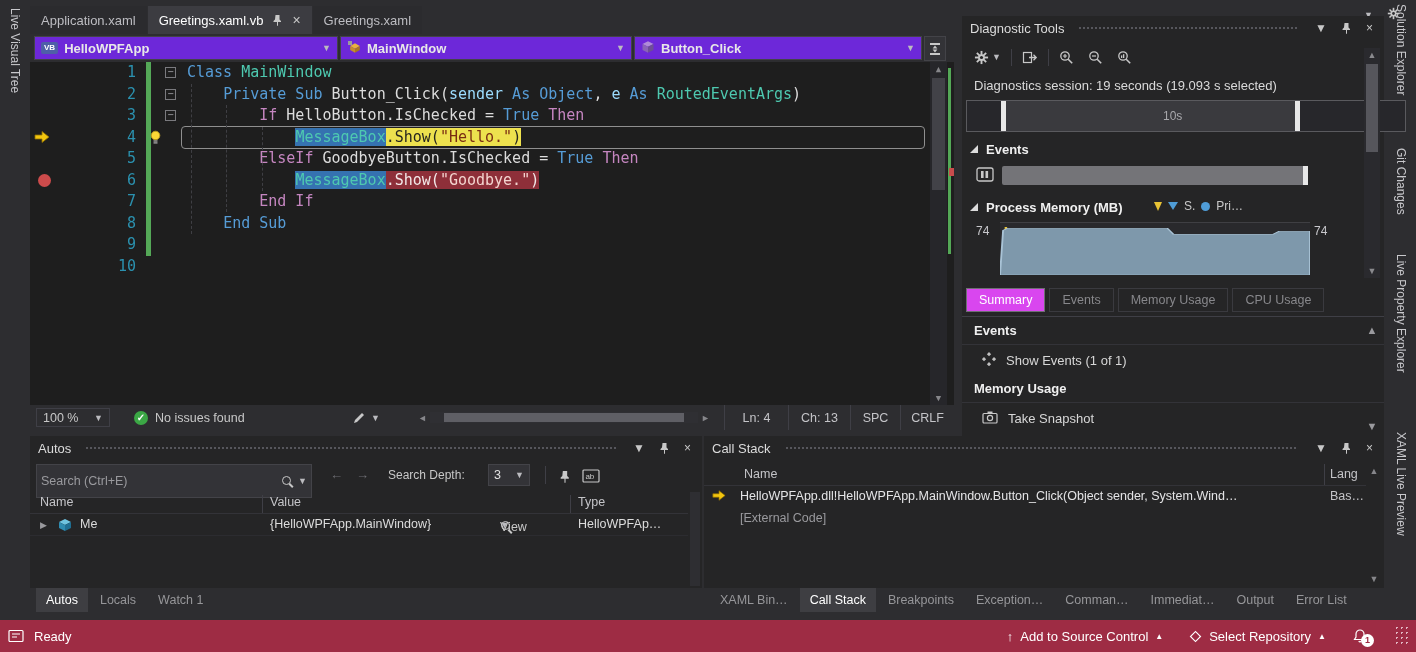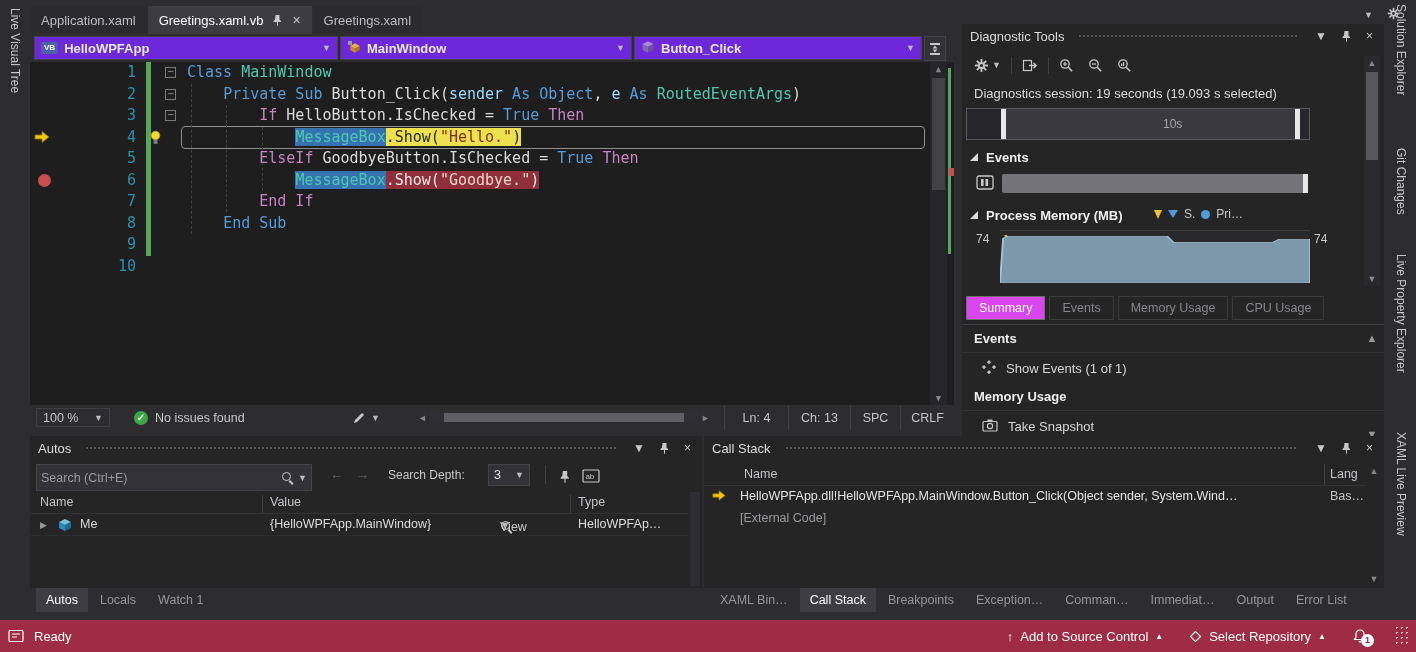--- a/index.html
+++ b/index.html
@@ -69,21 +69,21 @@
   .hscroll .hthumb{position:absolute;left:14px;width:240px;top:1px;bottom:1px;background:#5F5F65}
   .pos-cell{position:absolute;top:0;bottom:0;border-left:1px solid var(--border);display:flex;align-items:center;justify-content:center;color:#C4C4C8;font-size:12.5px}
   
   .tool-panel{position:absolute;background:var(--panel-bg)}
   .panel-title{height:24px;display:flex;align-items:center;padding:0 8px;gap:8px;color:#DCDCDC;font-size:13px}
   .grip{flex:1;height:5px;margin:0 6px;background-image:radial-gradient(#56565C 1px,transparent 1px);background-size:4px 4px}
   .t-ico{color:#C8C8C8;font-size:12px;display:inline-flex;align-items:center;padding:0 3px}
   
   #autos{left:30px;top:436px;width:672px;height:176px}
   .autos-toolbar{position:absolute;left:0;top:26px;right:0;height:28px}
-  .searchbox{position:absolute;left:6px;top:2px;width:276px;height:27px;background:#333337;border:1px solid #434348;display:flex;align-items:center;padding:0 4px;gap:4px}
+  .searchbox{position:absolute;left:6px;top:2px;width:276px;height:34px;background:#333337;border:1px solid #434348;display:flex;align-items:center;padding:0 4px;gap:4px}
   .searchbox input{flex:1;background:transparent;border:none;outline:none;color:#CCCCCC;font-size:12.5px;font-family:"Liberation Sans",sans-serif}
   .searchbox input::placeholder{color:#9A9A9E}
   .mag{display:inline-block;position:relative;width:13px;height:13px}
   .mag::before{content:"";position:absolute;left:1px;top:1px;width:7px;height:7px;border:1.6px solid #C8C8C8;border-radius:50%}
   .mag::after{content:"";position:absolute;left:8.5px;top:8.5px;width:4.5px;height:1.8px;background:#C8C8C8;transform:rotate(45deg);transform-origin:0 0}
   .nav-arrow{position:absolute;top:5px;color:#6E6E73;font-size:13px}
   .depth-label{position:absolute;left:358px;top:6px;color:#C8C8C8;font-size:12px}
   .depth-combo{position:absolute;left:458px;top:2px;width:42px;height:22px;background:#333337;border:1px solid #434348;display:flex;align-items:center;justify-content:space-between;padding:0 5px;font-size:12.5px;color:#E0E0E0}
   .tb-sep{position:absolute;left:515px;top:4px;width:1px;height:18px;background:var(--border)}
   .tb-icon{position:absolute;top:4px;width:22px;height:20px;display:flex;align-items:center;justify-content:center}
@@ -102,26 +102,26 @@
   #callstack{left:704px;top:436px;width:680px;height:176px}
   .cs-header{position:absolute;left:0;right:18px;top:28px;height:22px;border-bottom:1px solid #333338;color:#C4C4C8;font-size:12.5px}
   .cs-rows{position:absolute;left:0;right:18px;top:50px}
   .cs-row{position:relative;height:22px;font-size:12.5px;color:#E4E4E6;white-space:nowrap;overflow:hidden}
   .cs-row .gutico{position:absolute;left:8px;top:3px}
   .cs-row .nm{position:absolute;left:36px;top:3px}
   .cs-row .lg{position:absolute;left:626px;top:3px;color:#C4C4C8}
   .cs-row.external .nm{color:#9A9A9E}
   .cs-vscroll{position:absolute;right:3px;top:28px;bottom:26px;width:14px;color:#86868A;font-size:9px;text-align:center}
   
-  #diag{left:962px;top:24px;width:422px;height:424px}
+  #diag{left:962px;top:16px;width:422px;height:424px}
   .diag-toolbar{position:absolute;left:8px;top:28px;height:26px;display:flex;align-items:center;gap:6px}
   .dt-btn{display:flex;align-items:center;gap:3px;padding:2px 4px}
   .dt-sep{width:1px;height:17px;background:var(--border)}
   .diag-session{position:absolute;left:12px;top:62px;color:#DADADA;font-size:13px}
-  .timeline{position:absolute;left:4px;top:84px;width:344px;height:32px;border:1px solid #5A5A5E;background:#27272B}
+  .timeline{position:absolute;left:4px;top:84px;width:440px;height:32px;border:1px solid #5A5A5E;background:#27272B}
   .tl-mid{position:absolute;left:36px;width:294px;top:0;bottom:0;background:#3A3A3E}
   .tl-handle{position:absolute;top:0;bottom:0;width:5px;background:#E8E8E8}
   .tl-label{position:absolute;left:196px;top:8px;color:#A8A8AC;font-size:12px}
   .sec-header{position:absolute;left:0;right:0;height:22px;display:flex;align-items:center;gap:8px;padding-left:8px}
   .expander{width:0;height:0;border-bottom:8px solid #DCDCDC;border-left:8px solid transparent}
   .sec-title{font-weight:bold;color:#F0F0F0;font-size:13px}
   .events-track{position:absolute;left:0;top:146px;height:30px;width:100%}
   .events-bar{position:absolute;left:40px;top:4px;width:306px;height:19px;background:#747478;border-radius:2px}
   .events-bar::after{content:"";position:absolute;right:0;top:0;bottom:0;width:5px;background:#E8E8E8}
   .legend{position:absolute;left:192px;top:3px;display:flex;align-items:center;gap:6px;font-size:12px;color:#C8C8C8;font-weight:normal}

